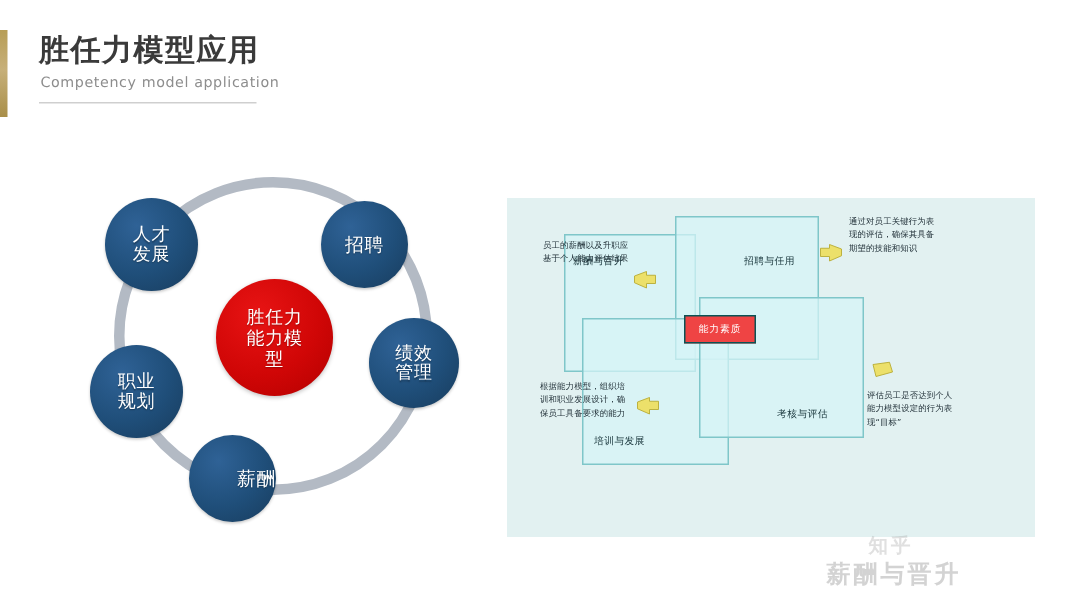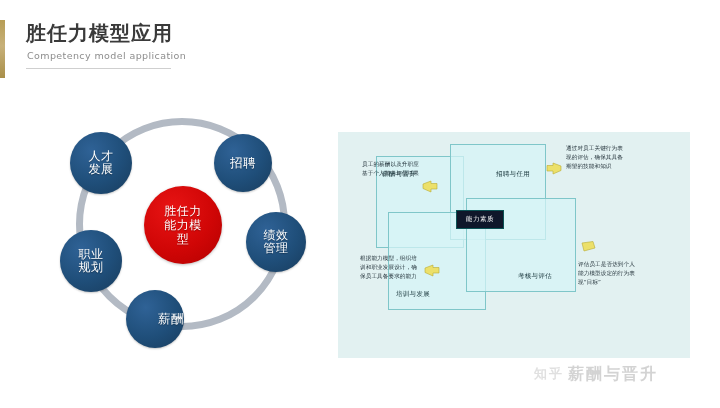--- a/index.html
+++ b/index.html
@@ -59,21 +59,21 @@
   #sq-a{left:38px; top:24px; width:88px;height:92px;}   
   #sq-b{left:112px;top:12px; width:96px;height:96px;}   
   #sq-c{left:50px; top:80px; width:98px;height:98px;}   
   #sq-d{left:128px;top:66px; width:110px;height:94px;}  
   .sq-lbl{position:absolute;font-size:6.5px;color:#17343a;letter-spacing:.3px;white-space:nowrap;}
   #lbl-a{left:44px; top:38px;}
   #lbl-b{left:158px;top:18px;margin-top:20px;}
   #lbl-c{left:58px; top:158px;}
   #lbl-d{left:180px;top:140px;}
   #center-box{position:absolute;left:118px;top:78px;width:48px;height:19px;
-              background:#0f172a;border:1px solid #0b5355;box-sizing:border-box;
+              background:#ef4444;border:1px solid #0b5355;box-sizing:border-box;
               display:flex;align-items:center;justify-content:center;}
   #center-box .lbl{font-size:6.5px;color:#ffffff;letter-spacing:.6px;white-space:nowrap;}
 
   .caption{position:absolute;font-size:5.6px;line-height:1.65;color:#23323a;width:58px;
            letter-spacing:.1px;}
   #cap-tl{left:24px; top:28px;}
   #cap-tr{left:228px;top:12px;width:60px;}
   #cap-bl{left:22px; top:122px;}
   #cap-br{left:240px;top:128px;width:62px;}
 
@@ -81,21 +81,21 @@
   #ar-tl{left:84px; top:48px;}
   #ar-tr{left:208px;top:30px;}
   #ar-bl{left:86px; top:132px;}
   #ar-br{left:242px;top:108px;}
 
   
   #watermark{position:absolute;left:496px;top:362px;width:200px;height:24px;
              display:flex;align-items:center;justify-content:center;
              font-size:16px;font-weight:700;letter-spacing:2px;
              color:rgba(150,150,150,.42);white-space:nowrap;
-             text-shadow:0 1px 0 rgba(255,255,255,.65);}
+             text-shadow:0 1px 0 rgba(255,255,255,.65);flex-direction:column;}
   #wm-mark{font-size:13px;margin-right:4px;opacity:.7;}
 </style>
 </head>
 <body>
 
 <div id="slide">
 
   <div id="header">
     <div id="gold-bar"></div>
     <div id="title-main">胜任力模型应用</div>

